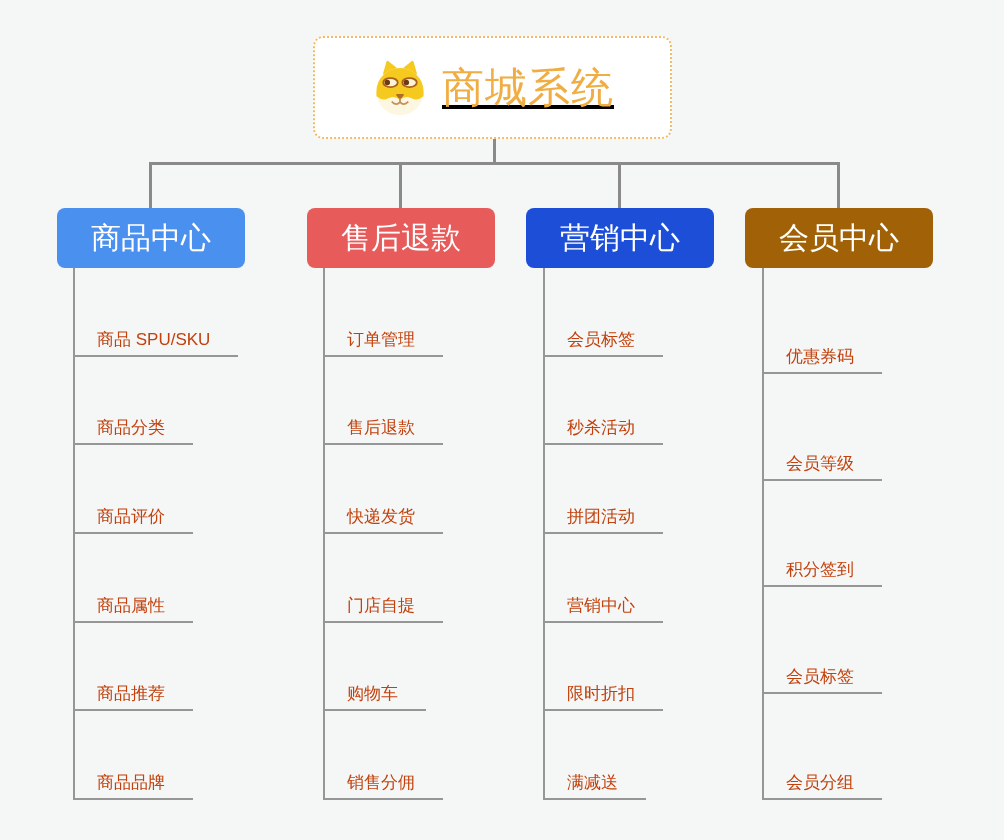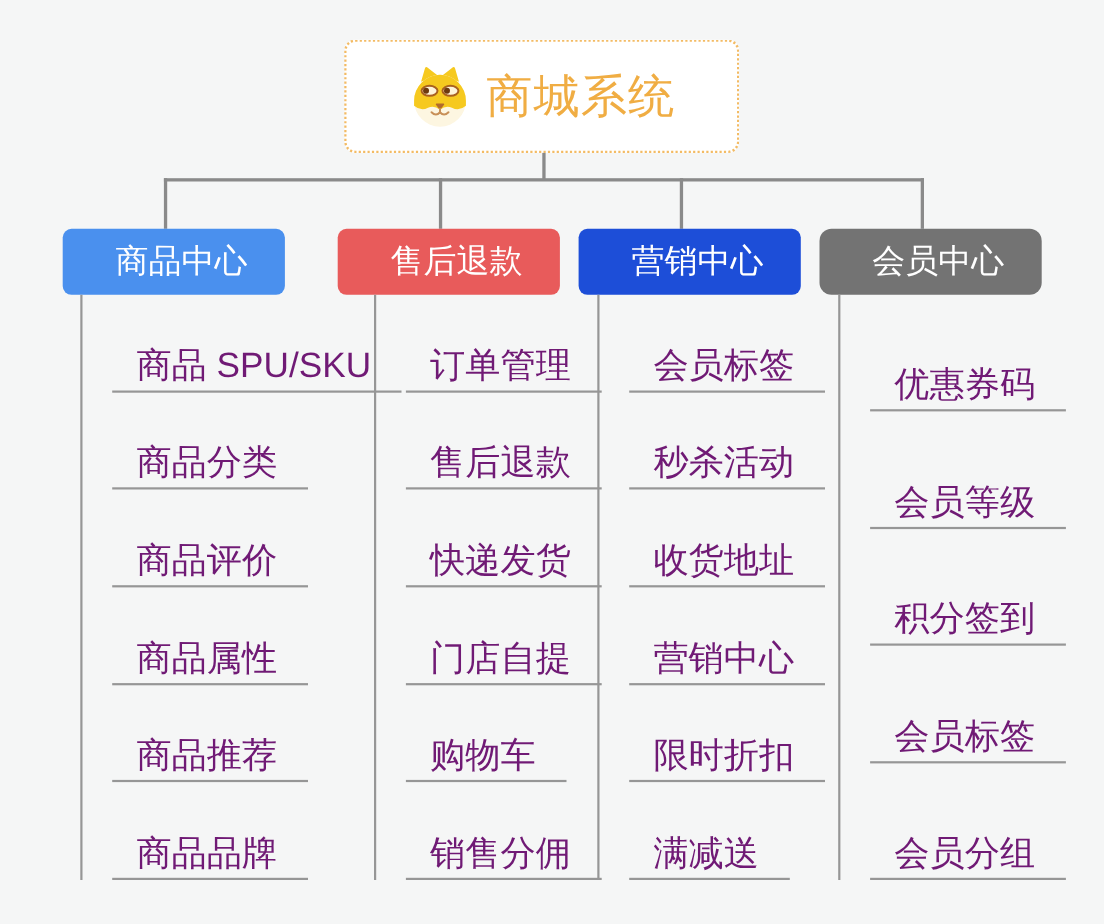--- a/index.html
+++ b/index.html
@@ -15,20 +15,21 @@
   .root-node {
     position: absolute; left: 313px; top: 36px;
     width: 359px; height: 103px;
     background: #ffffff;
     border: 2px dotted #f3bb64;
     border-radius: 10px;
     box-sizing: border-box;
     display: flex; align-items: center; justify-content: center;
     gap: 13px;
     cursor: default;
+    text-decoration: underline;
   }
   .root-title {
     font-size: 42px; color: #f0ad43; letter-spacing: 1px;
     line-height: 1; white-space: nowrap;
   }
   .root-icon { width: 58px; height: 58px; flex: 0 0 auto; }
 
   
   .conn { position: absolute; background: #8a8a8a; }
   .conn-root-drop { left: 493px; top: 139px; width: 3px; height: 24px; }
@@ -39,47 +40,47 @@
   .conn-drop.d2  { left: 618px; }
   .conn-drop.d3  { left: 837px; }
 
   
   .branch-box {
     position: absolute; top: 208px;
     width: 188px; height: 60px;
     border-radius: 8px;
     display: flex; align-items: center; justify-content: center;
     color: #ffffff; font-size: 30px; line-height: 1;
-    white-space: nowrap; cursor: default; padding-left: 14px;
+    white-space: nowrap; cursor: default;
   }
   .branch-box.b0 { left: 57px;  background: #4a90ee; }
   .branch-box.b1 { left: 307px; background: #e85b5b; }
   .branch-box.b2 { left: 526px; background: #1d4ed8; }
-  .branch-box.b3 { left: 745px; background: #737373; border-radius: 11px; }
+  .branch-box.b3 { left: 745px; background: #a16207; }
 
   
   .col {
     position: absolute; top: 268px; height: 532px;
     border-left: 2px solid #969696;
     display: flex; flex-direction: column;
   }
   .col.c0 { left: 73px; }
-  .col.c1 { left: 340px; }
+  .col.c1 { left: 323px; }
   .col.c2 { left: 543px; }
   .col.c3 { left: 762px; }
   .leaf {
     height: 88.66px; flex: 1 1 auto;
     display: flex; align-items: flex-end;
   }
   .leaf > span {
     display: inline-block;
     border-bottom: 2px solid #969696;
     padding: 0 28px 7px 22px;
-    font-size: 32px; color: #701a75;
-    line-height: 1; white-space: nowrap; margin-left: 27px;
+    font-size: 17px; color: #c2410c;
+    line-height: 1; white-space: nowrap;
   }
 </style>
 </head>
 <body>
 
 <div id="stage">
 
   <div class="root-node">
     <svg class="root-icon" viewBox="0 0 64 64" aria-hidden="true">
       <path d="M13 17 L17 3 Q18 1 20 3 L30 11 Z" fill="#f6c91f"></path>
@@ -160,21 +161,21 @@
   </div>
 
   <div class="col c2">
     <div class="leaf">
         <span>会员标签</span>
       </div>
     <div class="leaf">
         <span>秒杀活动</span>
       </div>
     <div class="leaf">
-        <span>收货地址</span>
+        <span>拼团活动</span>
       </div>
     <div class="leaf">
         <span>营销中心</span>
       </div>
     <div class="leaf">
         <span>限时折扣</span>
       </div>
     <div class="leaf">
         <span>满减送</span>
       </div>

